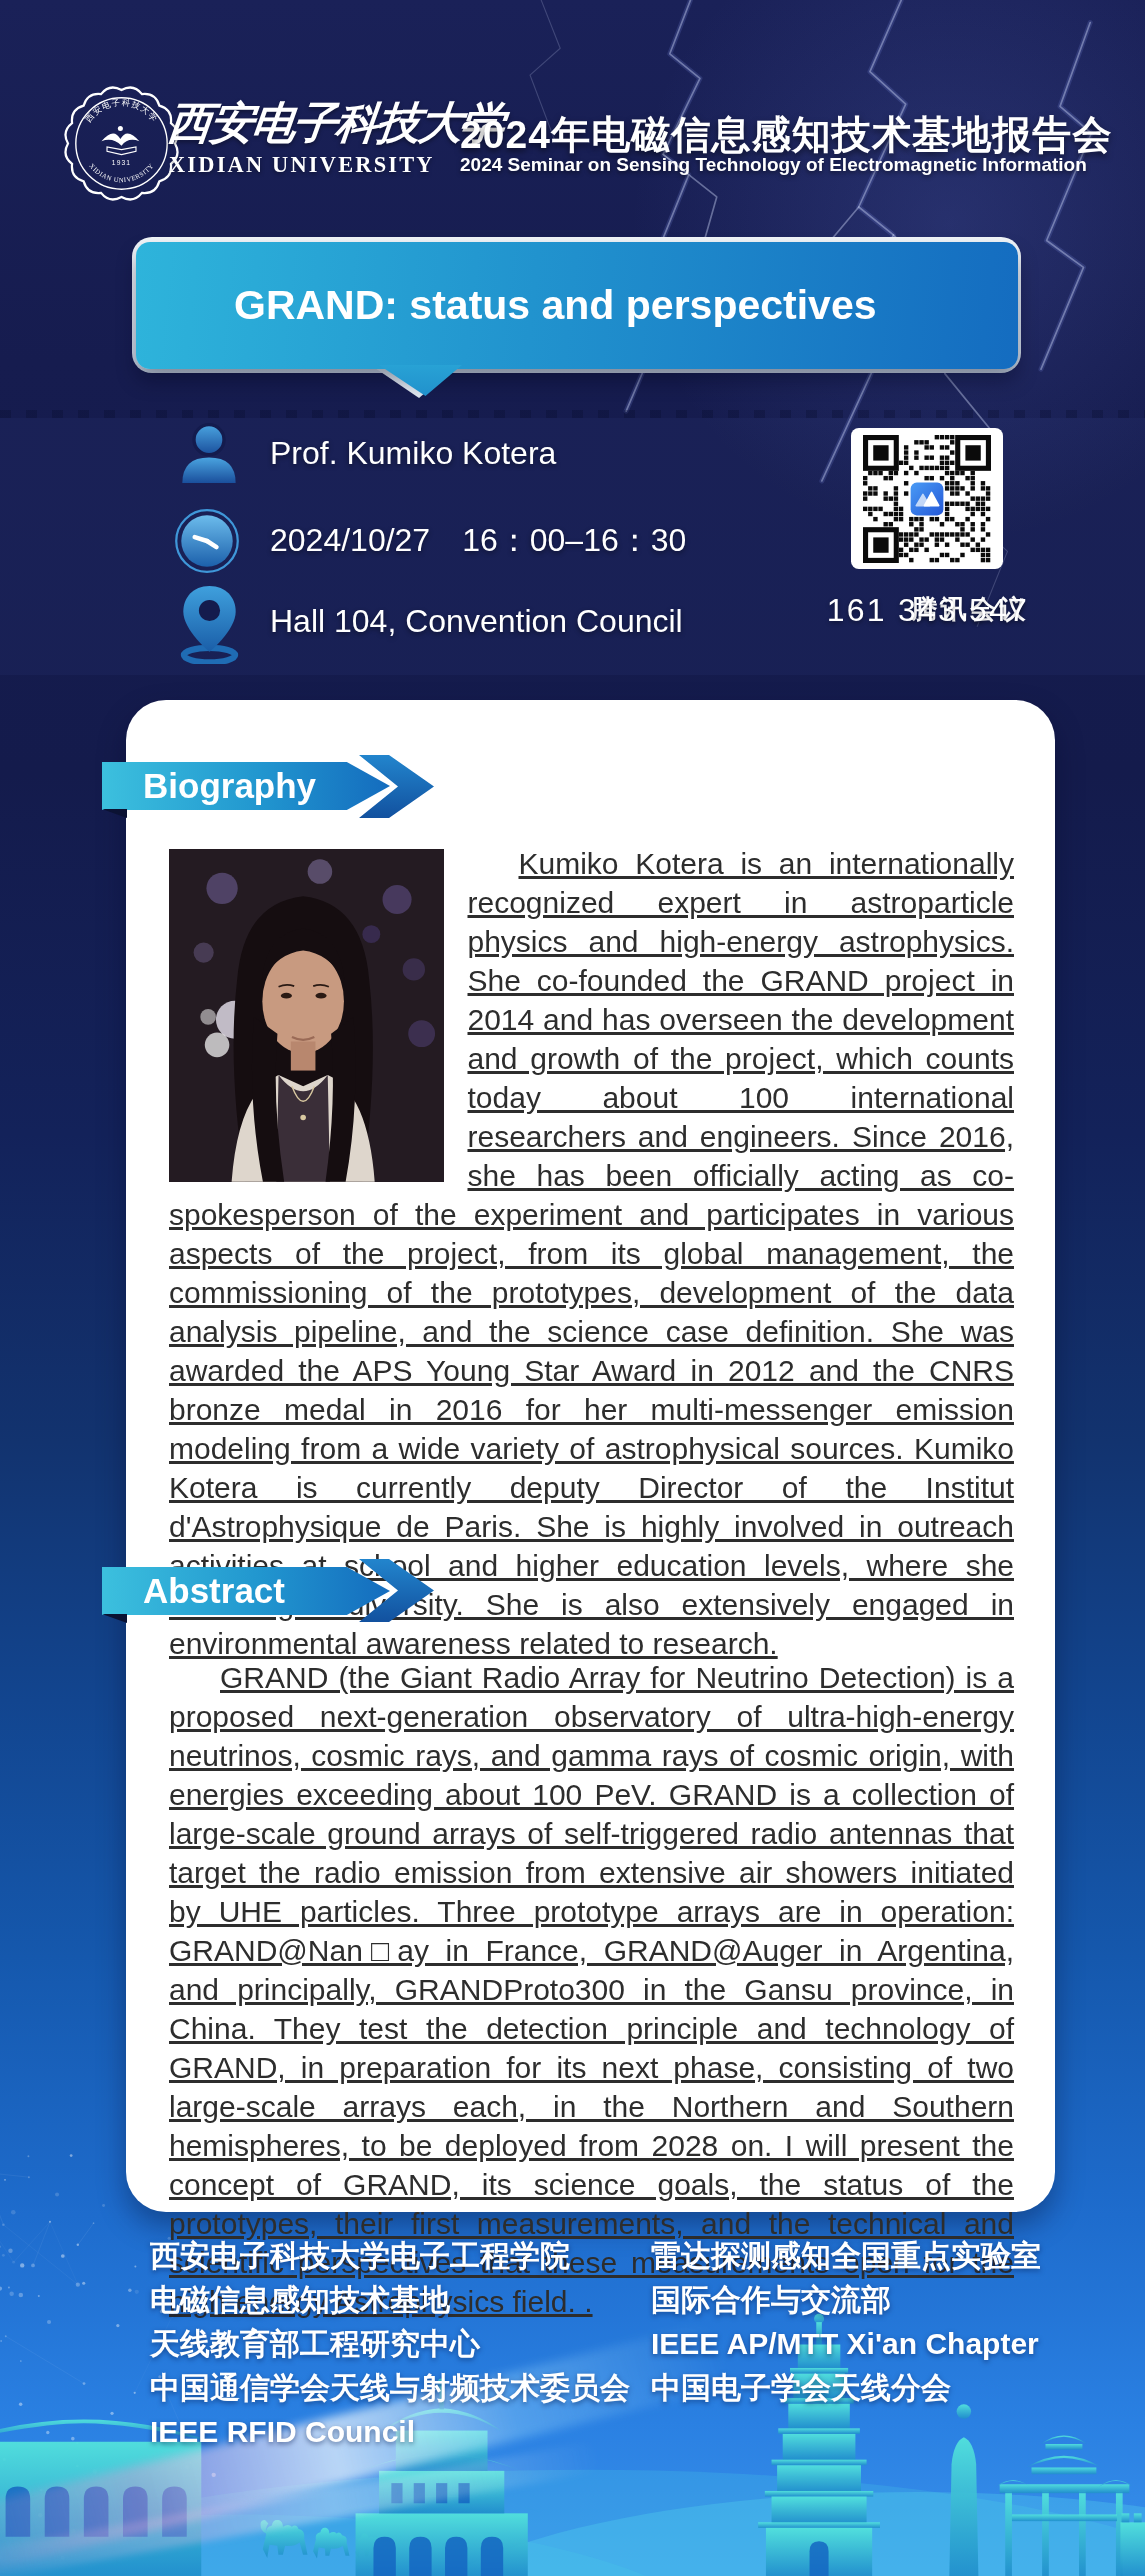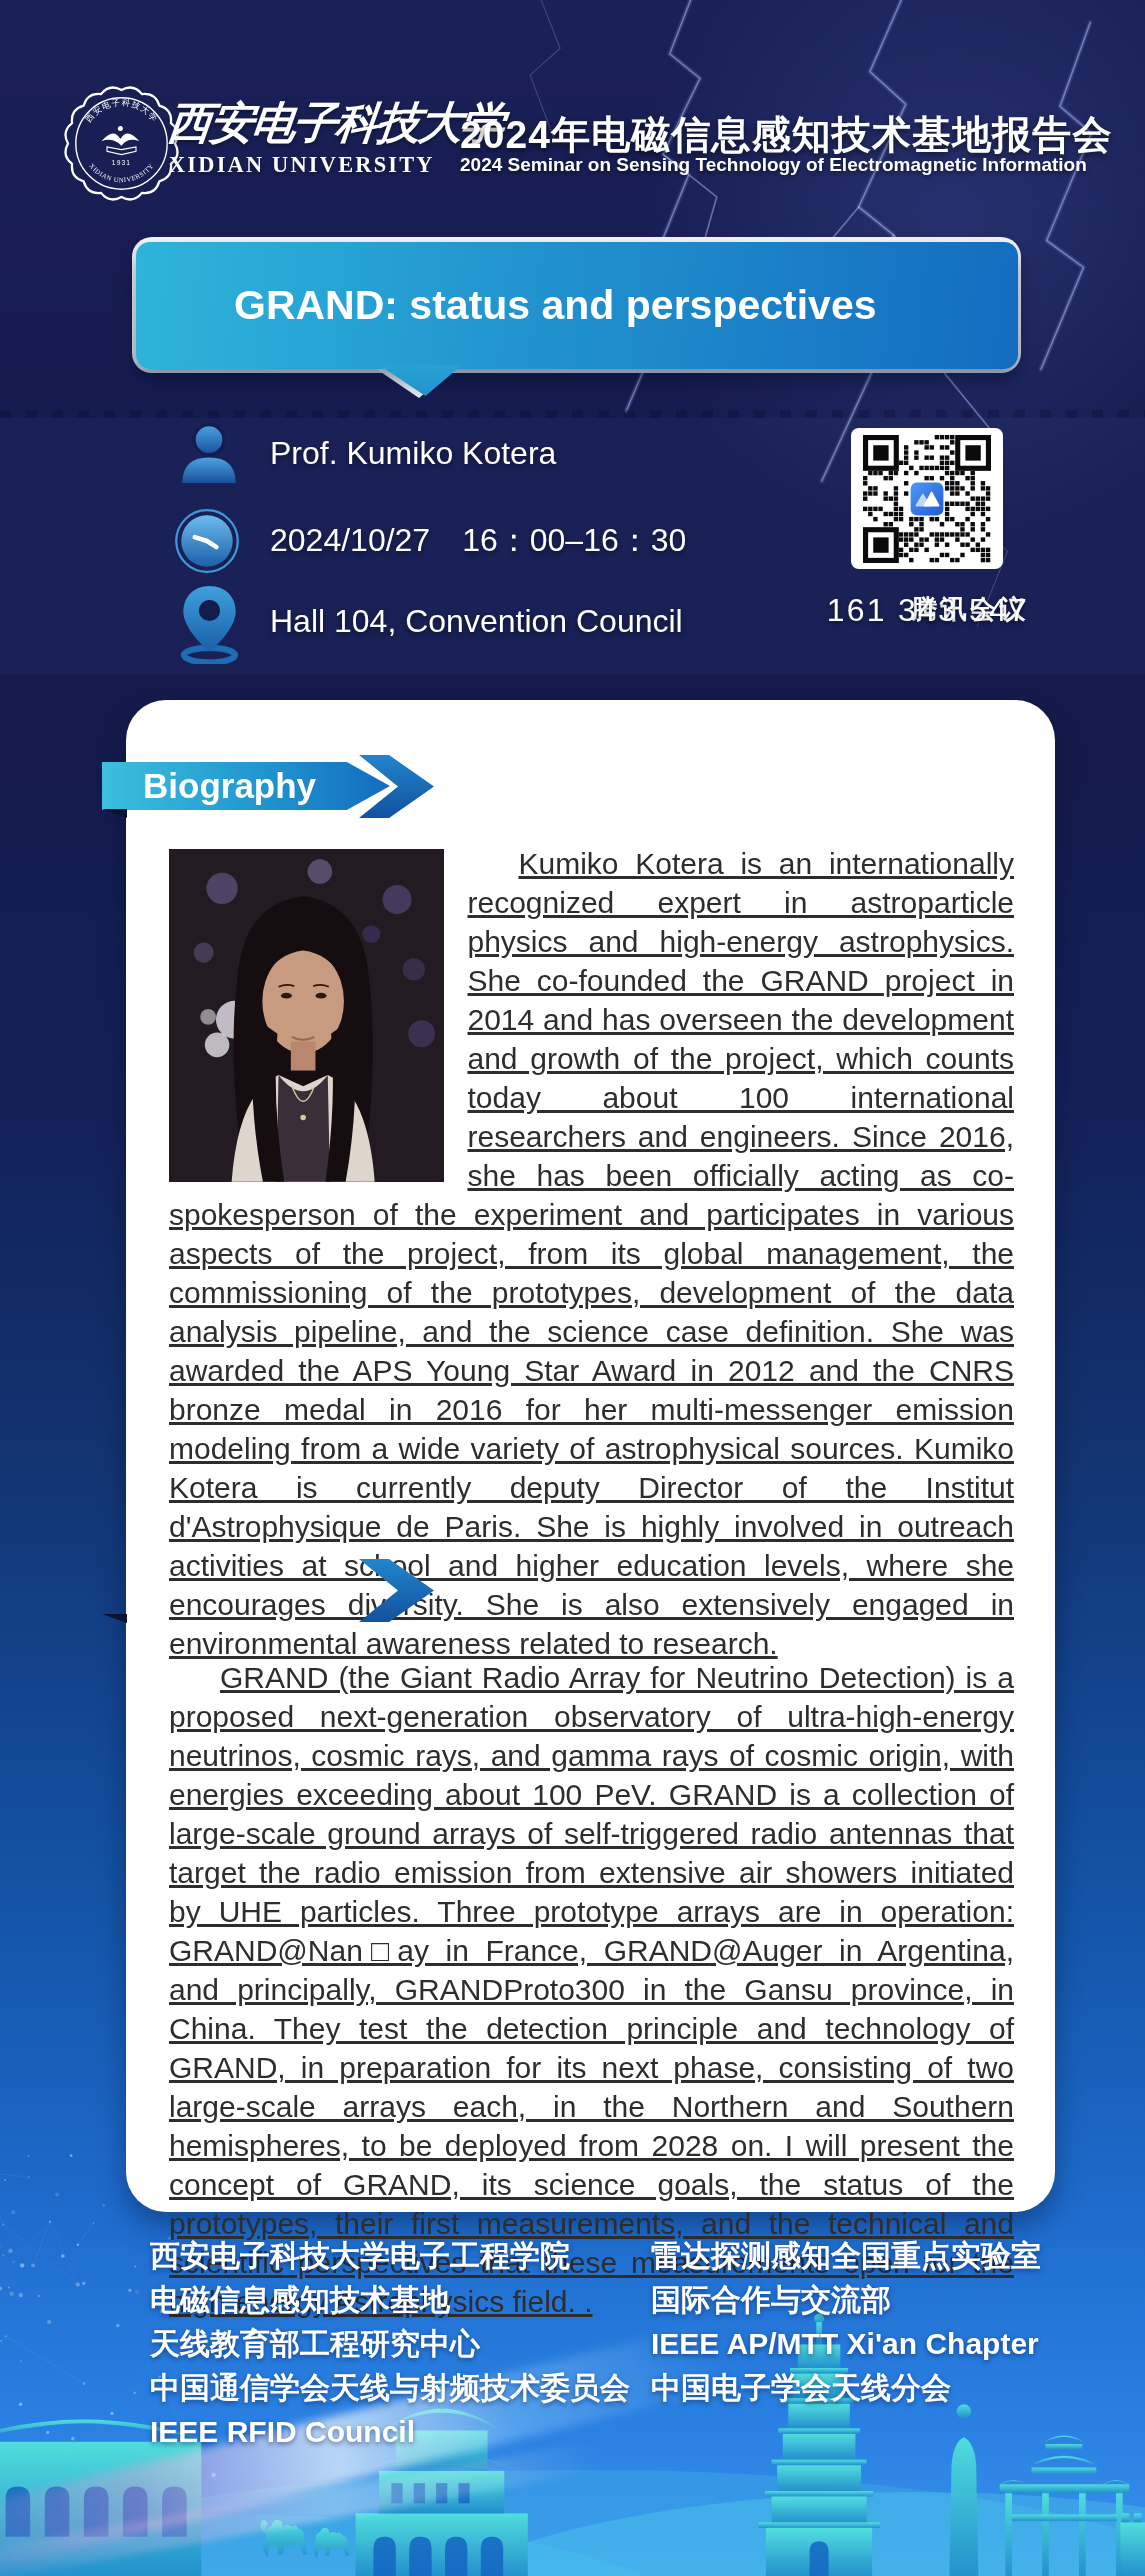--- a/index.html
+++ b/index.html
@@ -662,20 +662,23 @@
         <path d="M220 424 Q240 478 260 424" stroke="#d8c8a0" stroke-width="2.5" fill="none"></path>
         <circle cx="240" cy="480" r="5" fill="#d8c8a0"></circle>
         <path d="M152 300 Q140 450 168 595 L206 595 Q184 450 194 330 Z" fill="#150d10"></path>
         <path d="M330 300 Q342 450 316 595 L280 595 Q300 450 290 330 Z" fill="#150d10"></path>
       </svg>
     </div>
     <p class="body-text">Kumiko Kotera is an internationally recognized expert in astroparticle physics and high-energy astrophysics. She co-founded the GRAND project in 2014 and has overseen the development and growth of the project, which counts today about 100 international researchers and engineers. Since 2016, she has been officially acting as co-spokesperson of the experiment and participates in various aspects of the project, from its global management, the commissioning of the prototypes, development of the data analysis pipeline, and the science case definition. She was awarded the APS Young Star Award in 2012 and the CNRS bronze medal in 2016 for her multi-messenger emission modeling from a wide variety of astrophysical sources. Kumiko Kotera is currently deputy Director of the Institut d'Astrophysique de Paris. She is highly involved in outreach activities at school and higher education levels, where she encourages diversity. She is also extensively engaged in environmental awareness related to research.</p>
   </div>
 
   <div class="abs ribbon-chevron abs-chevron"></div>
+  <div class="abs ribbon-band abs-band">
+    <span>Abstract</span>
+  </div>
   <div class="abs ribbon-fold abs-fold"></div>
 
   <p class="abs body-text abstract-p">GRAND (the Giant Radio Array for Neutrino Detection) is a proposed next-generation observatory of ultra-high-energy neutrinos, cosmic rays, and gamma rays of cosmic origin, with energies exceeding about 100 PeV. GRAND is a collection of large-scale ground arrays of self-triggered radio antennas that target the radio emission from extensive air showers initiated by UHE particles. Three prototype arrays are in operation: GRAND@Nan□ay in France, GRAND@Auger in Argentina, and principally, GRANDProto300 in the Gansu province, in China. They test the detection principle and technology of GRAND, in preparation for its next phase, consisting of two large-scale arrays each, in the Northern and Southern hemispheres, to be deployed from 2028 on. I will present the concept of GRAND, its science goals, the status of the prototypes, their first measurements, and the technical and scientific perspectives that these measurements open for the high-energy Astrophysics field. .</p>
 
   <ul class="abs orgs orgs-left">
     <li>西安电子科技大学电子工程学院</li>
     <li>电磁信息感知技术基地</li>
     <li>天线教育部工程研究中心</li>
     <li>中国通信学会天线与射频技术委员会</li>
     <li>IEEE RFID Council</li>

